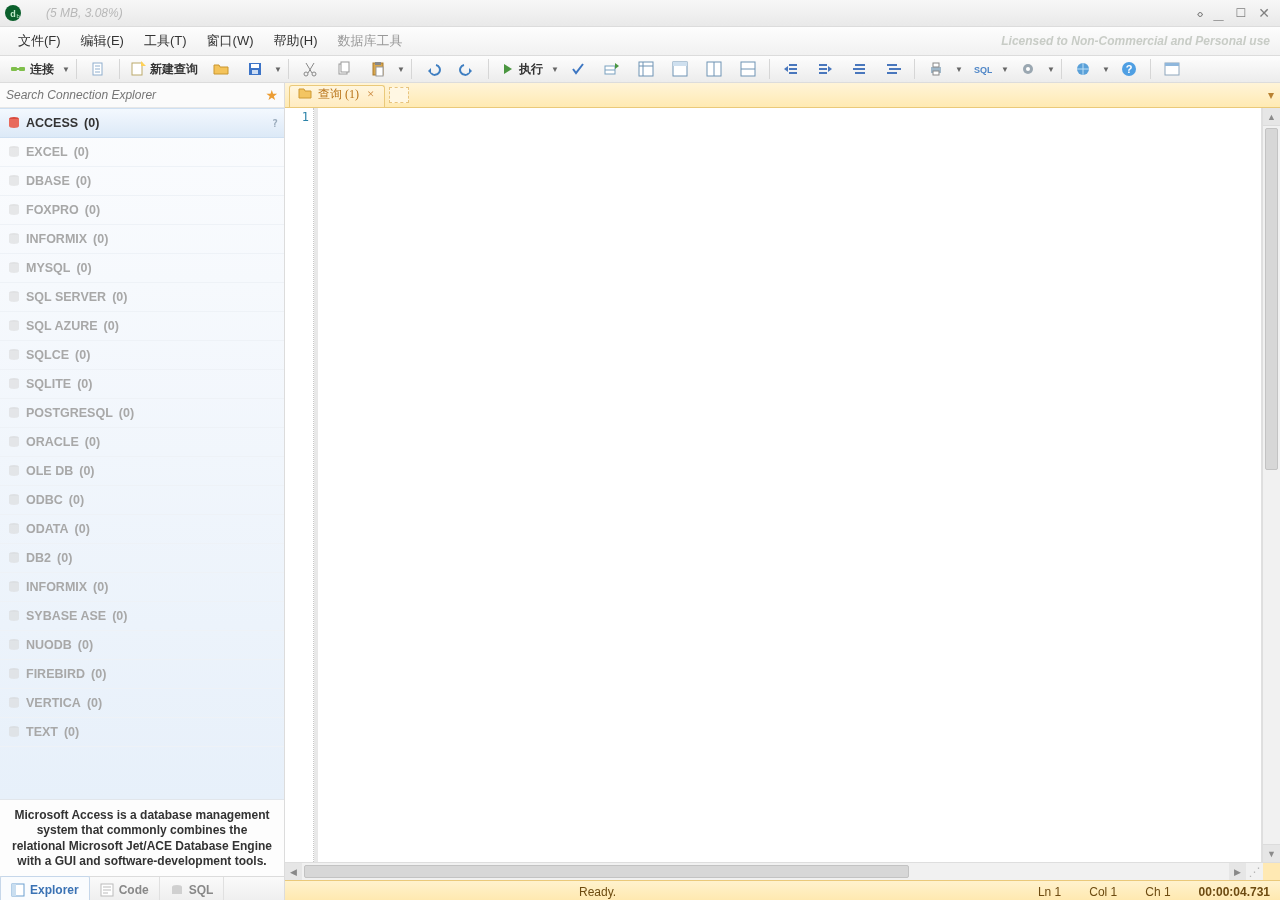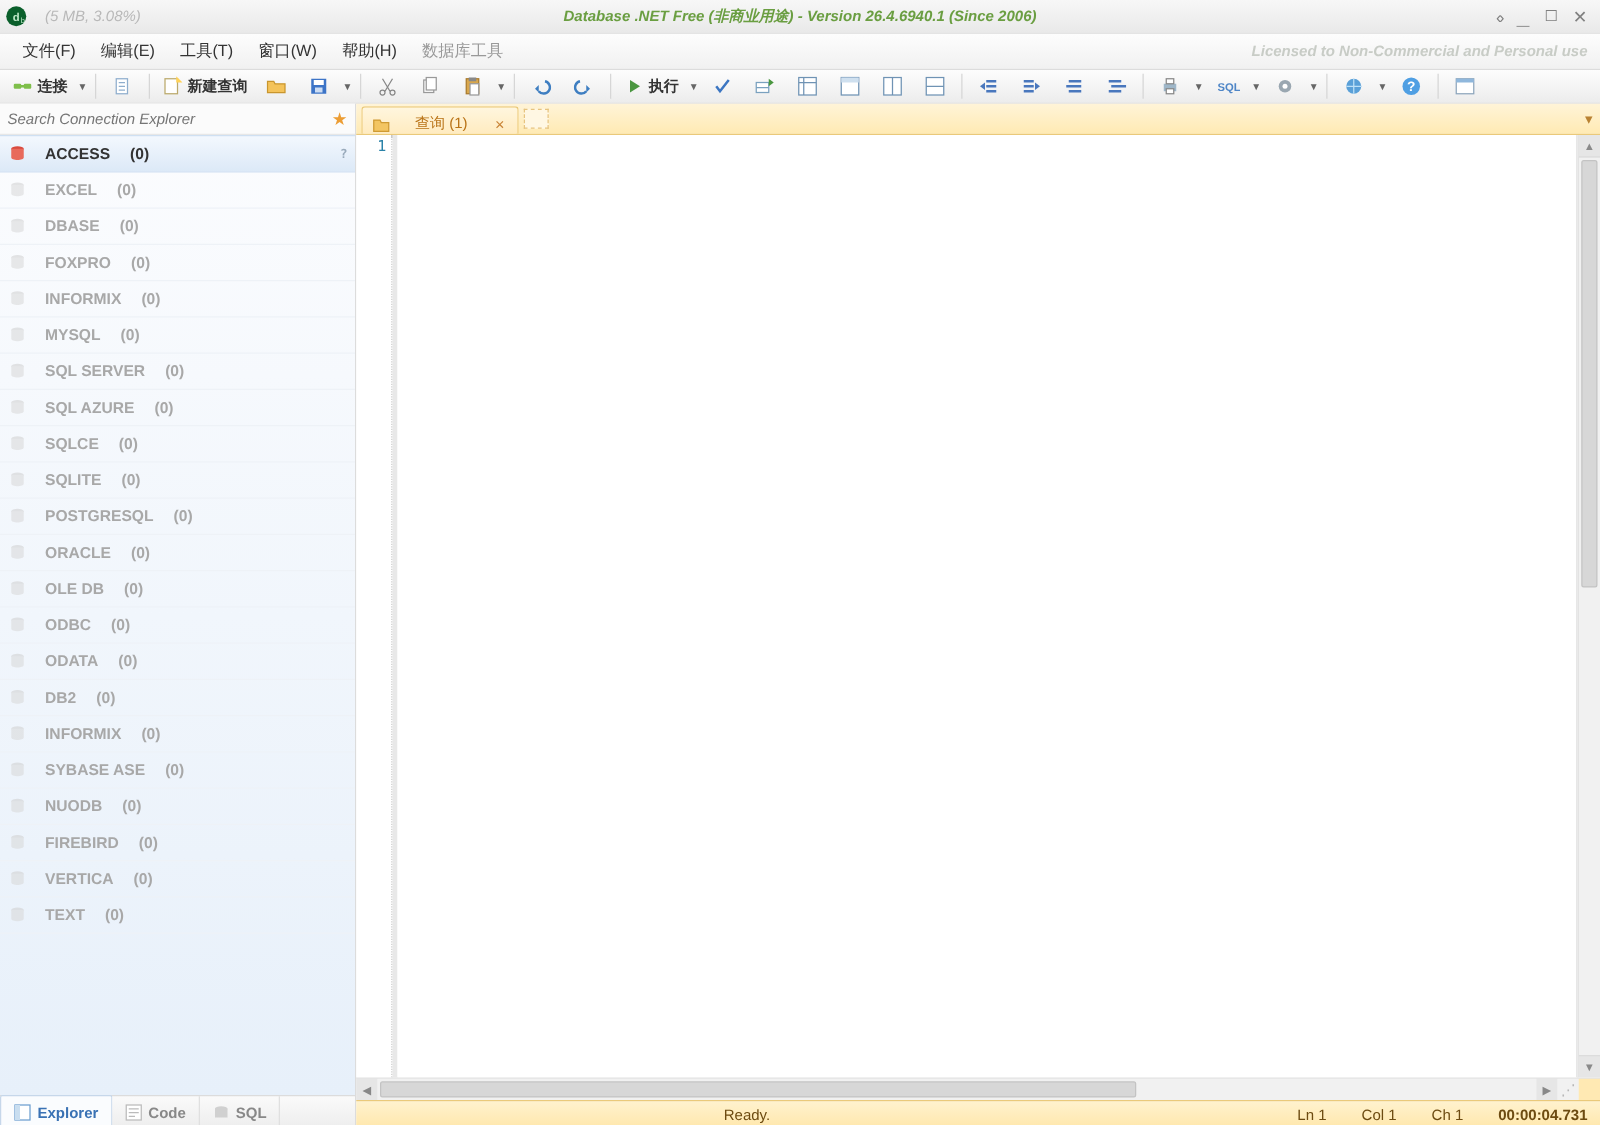--- a/index.html
+++ b/index.html
@@ -11,21 +11,21 @@
     --sep:#dcdcdc;
     --sidebar-bg:linear-gradient(180deg,#fbfcfe 0%,#e7f0fa 100%);
     --sidebar-item-muted:#a8a8a8;
     --accent-orange:#f5d9a0;
     --accent-orange-strong:#ec9d34;
     --status-orange:#f0b450;
   }
   .titlebar{height:26px; background:#e9e9e9; background:linear-gradient(#f7f7f7,#e9e9e9); border-bottom:1px solid #dcdcdc; display:flex; align-items:center; position:relative; font-size:12px;}
   .titlebar .app-icon{width:26px; display:flex; align-items:center; justify-content:center;}
   .app-icon svg{display:block;}
-  .title-mem{font-style:italic; color:var(--title-grey); margin-left:10px;}
+  .title-mem{font-style:italic; color:var(--title-grey); margin-left:20px;}
   .title-main{font-weight:bold; font-style:italic; color:var(--title-green); position:absolute; left:50%; transform:translateX(-50%); white-space:nowrap;}
   .win-ctrls{margin-left:auto; display:flex; align-items:center; gap:12px; padding-right:10px; color:#808080;}
   .win-ctrls span{cursor:pointer; font-family:Arial;}
   .resize-glyph{font-size:13px; letter-spacing:-2px;}
 
   .menubar{height:28px; display:flex; align-items:center; padding:0 8px; gap:0; border-bottom:1px solid var(--sep); background:#fafafa; background:linear-gradient(#fdfdfd,#f1f1f1);}
   .menubar .mitem{padding:4px 10px; color:#333; cursor:pointer; font-size:13px;}
   .menubar .mitem.light{color:var(--menu-light);}
   .menubar .license{margin-left:auto; font-style:italic; font-weight:bold; color:#c8ccc6; padding-right:2px;}
 
@@ -37,35 +37,35 @@
   .drop-arrow{width:8px;height:22px;display:flex;align-items:center;justify-content:center;color:#666;font-size:8px;}
   .ic{display:inline-block;width:16px;height:16px;}
   .ic svg{display:block;}
 
   .main{display:flex; height:calc(900px - 26px - 28px - 26px);}
   .sidebar{width:284px; min-width:284px; border-right:1px solid var(--sep); display:flex; flex-direction:column; background:#fdfdfd;}
   .search-row{height:24px; display:flex; align-items:center; border-bottom:1px solid #e7e7e7; background:#fbfbfb;}
   .search-row input{flex:1; border:none; outline:none; background:transparent; padding:0 6px; font-style:italic; color:#8c8c8c; font-size:12px;}
   .star-icon{color:#ec9d34; padding:0 6px; font-size:14px; cursor:pointer;}
   .conn-list{flex:1; overflow:hidden; background:var(--sidebar-bg);}
-  .conn-item{height:28px; display:flex; align-items:center; padding:0 6px; gap:14px; font-weight:bold; color:var(--sidebar-item-muted); border-bottom:1px solid #eef2f7; cursor:pointer; font-size:12.5px;}
+  .conn-item{height:28px; display:flex; align-items:center; padding:0 6px; gap:4px; font-weight:bold; color:var(--sidebar-item-muted); border-bottom:1px solid #eef2f7; cursor:pointer; font-size:12.5px;}
   .conn-item .dbic{width:16px;height:16px;display:inline-block;opacity:.55;}
   .conn-item.selected{color:#333; background:linear-gradient(#f3f8fe,#dce9f7); border-top:1px solid #cfe0f2; border-bottom:1px solid #cfe0f2;}
   .conn-item.selected .dbic{opacity:1;}
   .conn-item .cnt{color:inherit; font-weight:bold; margin-left:2px;}
   .conn-item .q{margin-left:auto; color:#9ab; font-size:10px; font-family:monospace;}
   .desc-box{padding:8px 10px 6px; font-weight:bold; text-align:center; color:#333; font-size:12px; line-height:1.3; border-top:1px solid #e2e6eb;}
   .bottom-tabs{height:26px; display:flex; border-top:1px solid var(--sep); background:linear-gradient(#fafafa,#ededed);}
   .btab{display:flex;align-items:center;gap:5px;padding:0 10px;color:#888;font-weight:bold;cursor:pointer; border-right:1px solid #e0e0e0;}
   .btab.active{color:#3a72b4; background:#fafcfe; border:1px solid #c6d7ea; border-bottom:none; margin-top:-1px; border-radius:2px 2px 0 0;}
   .btab .bic{width:14px;height:14px;}
 
   .editor-area{flex:1; display:flex; flex-direction:column;}
   .tabstrip{height:24px; display:flex; align-items:stretch; background:linear-gradient(#fff4d8,#ffeab3); border-bottom:1px solid #eac97a;}
-  .tab{display:flex;align-items:flex-end; gap:20px; padding:0 8px; margin:2px 0 0 4px; background:linear-gradient(#fff6de,#ffebc0); border:1px solid #eac97a; border-bottom:none; border-radius:3px 3px 0 0; color:#b97317; font-size:12px;}
+  .tab{display:flex;align-items:flex-start; gap:6px; padding:0 8px; margin:2px 0 0 4px; background:linear-gradient(#fff6de,#ffebc0); border:1px solid #eac97a; border-bottom:none; border-radius:3px 3px 0 0; color:#b97317; font-size:12px;font-family:Liberation Serif, serif;}
   .tab .tabic{width:14px;height:14px;}
   .tab .close{color:#c98437; font-size:13px; cursor:pointer; padding:0 2px;}
   .tab-ghost{width:18px;height:14px; margin:4px 0 0 4px; border:1px dashed #e7c47f; background:#fff7e3;}
   .tabstrip .sp{flex:1;}
   .tabstrip .menu-arrow{width:18px;display:flex;align-items:center;justify-content:center;color:#b98232;cursor:pointer;}
 
   .editor-body{flex:1; display:flex; position:relative; overflow:hidden;}
   .gutter{width:24px; text-align:right; color:#2a82a8; background:#fff; border-right:1px dotted #c7c7c7; padding:2px 4px 0 0; font-family:Consolas,monospace; font-size:12px;}
   .gv-line{width:4px; background:#e8e8e8;}
   .code{flex:1; background:#fff; border-right:1px solid #e0e0e0; position:relative;}
@@ -93,21 +93,20 @@
 
 <div class="titlebar">
   <div class="app-icon">
     <svg width="18" height="18">
         <circle cx="9" cy="9" r="8" fill="#0a5f2b"></circle>
         <text x="9" y="13" text-anchor="middle" fill="#bfe8c8" font-size="9" font-family="Arial" font-weight="bold">d</text>
         <text x="12.5" y="14" fill="#bfe8c8" font-size="6">b</text>
       </svg>
   </div>
   <span class="title-mem">(5 MB, 3.08%)</span>
-  <span class="title-main">Database .NET Free (非商业用途)  -  Version 26.4.6940.1 (Since 2006)</span>
   <div class="win-ctrls">
     <span class="resize-glyph">‹›</span>
     <span style="font-weight:bold;font-size:18px;line-height:8px;">_</span>
     <span style="font-size:12px;">☐</span>
     <span style="font-size:14px;">✕</span>
   </div>
 </div>
 
 <div class="menubar">
   <div class="mitem">文件(F)</div>
@@ -538,20 +537,21 @@
         </div>
         <div class="conn-item">
           <span class="dbic"><svg width="16" height="16">
               <ellipse cx="8" cy="4" rx="5" ry="2" fill="#cfcfcf"></ellipse>
               <path d="M3 4v7c0 1.1 2.2 2 5 2s5-.9 5-2V4" fill="#d8d8d8"></path>
             </svg></span>
           <span>TEXT </span>
           <span class="cnt">(0)</span>
         </div>
       </div>
+    <div class="desc-box">Microsoft Access is a database management system that commonly combines the relational Microsoft Jet/ACE Database Engine with a GUI and software-development tools.</div>
     <div class="bottom-tabs">
       <div class="btab active">
         <span class="bic"><svg width="14" height="14">
               <rect x="1" y="1" width="12" height="12" fill="#fff" stroke="#6d9fcf"></rect>
               <rect x="1" y="1" width="4" height="12" fill="#c9def0"></rect>
             </svg></span>
         <span>Explorer</span>
       </div>
       <div class="btab">
         <span class="bic"><svg width="14" height="14">

